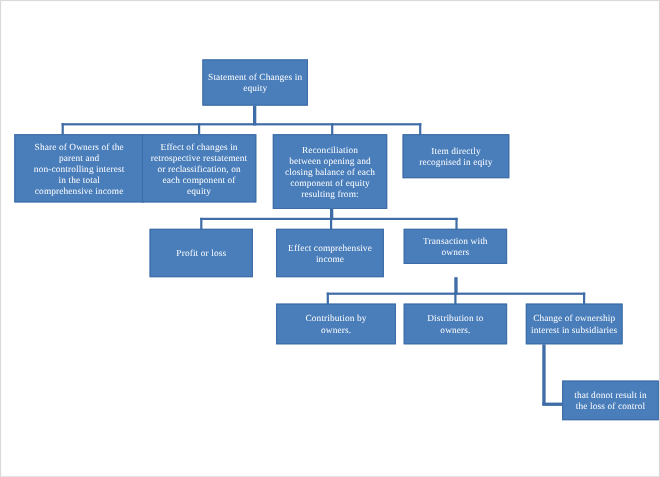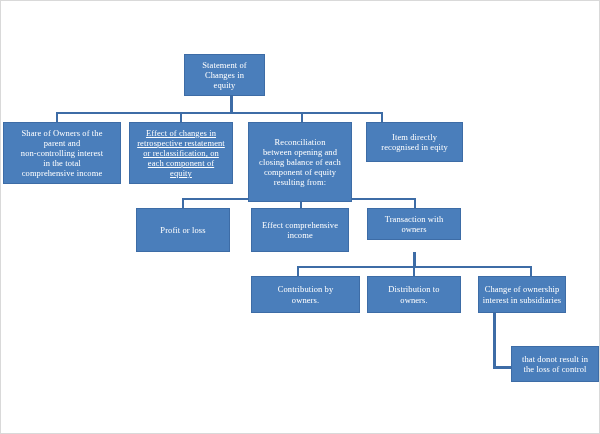--- a/index.html
+++ b/index.html
@@ -66,42 +66,42 @@
 
   <div class="conn v" style="left:412px; top:251px; width:3px; height:16px;"></div>
   <div class="conn h" style="left:296px; top:265px; width:235px; height:2px;"></div>
   <div class="conn v" style="left:296px; top:265px; height:11px;"></div>
   <div class="conn v" style="left:412px; top:265px; height:11px;"></div>
   <div class="conn v" style="left:529px; top:265px; height:11px;"></div>
 
   <div class="conn v" style="left:492px; top:312px; width:3px; height:55px;"></div>
   <div class="conn h" style="left:492px; top:365px; width:19px; height:3px;"></div>
 
-  <div class="node" style="left:183px; top:53px; width:81px; height:42px;">
+  <div class="node" style="left:183px; top:53px; width:96px; height:42px;">
     <span>Statement of Changes in
 equity</span>
   </div>
 
-  <div class="node" style="left:2px; top:121px; width:118px; height:62px;">
+  <div class="node" style="left:12px; top:121px; width:118px; height:62px;">
     <span>Share of Owners of the
 parent and
 non-controlling interest
 in the total
 comprehensive income</span>
   </div>
 
-  <div class="node" style="left:128px; top:121px; width:104px; height:62px;text-decoration:underline;">
+  <div class="node" style="left:128px; top:121px; width:104px; height:62px;">
     <span>Effect of changes in
 retrospective restatement
 or reclassification,  on
 each component of
 equity</span>
   </div>
 
-  <div class="node" style="left:247px; top:121px; width:104px; height:80px;">
+  <div class="node" style="left:247px; top:121px; width:104px; height:68px;">
     <span>Reconciliation
 between opening and
 closing balance of each
 component of equity
 resulting from:</span>
   </div>
 
   <div class="node" style="left:365px; top:121px; width:97px; height:40px;">
     <span>Item directly
 recognised in eqity</span>

